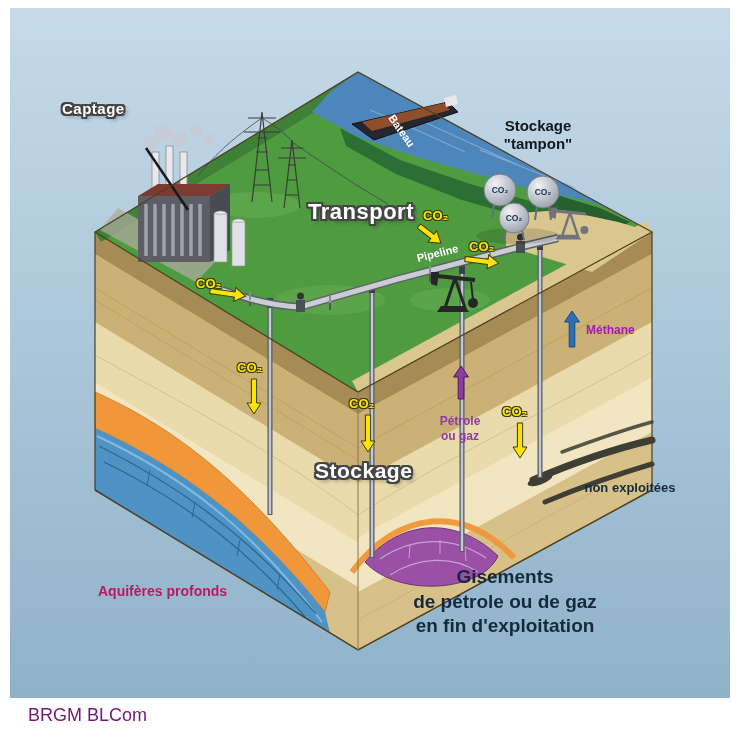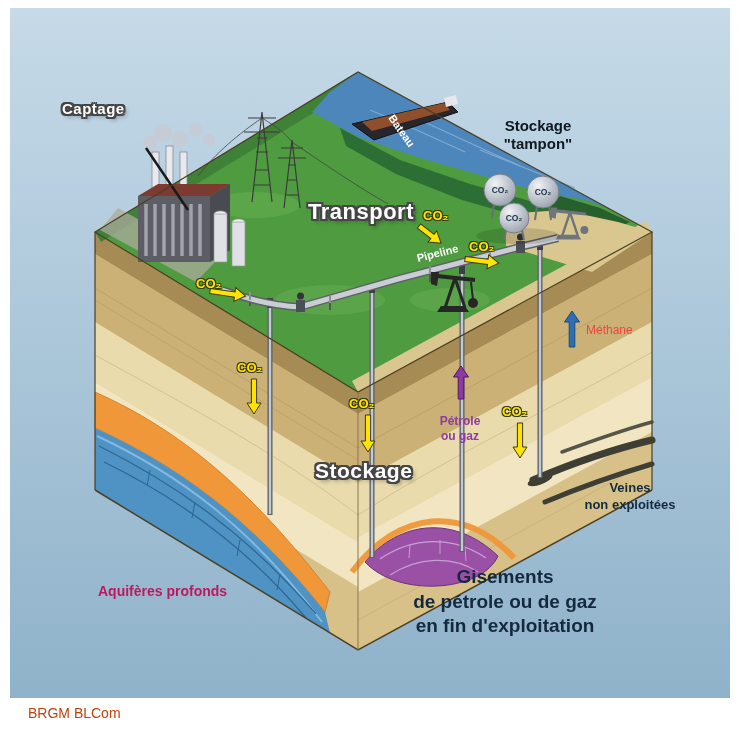--- a/index.html
+++ b/index.html
@@ -231,35 +231,34 @@
   <div>"tampon"</div>
 </div>
 
 <div class="lbl co2label" style="left:196px;top:276px;">CO₂</div>
 <div class="lbl co2label" style="left:423px;top:208px;">CO₂</div>
 <div class="lbl co2label" style="left:469px;top:239px;">CO₂</div>
 <div class="lbl co2label" style="left:237px;top:360px;">CO₂</div>
 <div class="lbl co2label" style="left:349px;top:396px;">CO₂</div>
 <div class="lbl co2label" style="left:502px;top:404px;">CO₂</div>
 
-<div class="lbl" style="left:586px;top:323px;font-size:12px;font-weight:normal;color:#ef4444;">Méthane</div>
+<div class="lbl" style="left:586px;top:323px;font-size:12px;font-weight:bold;color:#a21caf;">Méthane</div>
 
 <div class="lbl centered" style="left:422px;top:398px;width:76px;font-size:12px;font-weight:bold;color:#8d3ba3;line-height:1.25;margin-top:16px;">
   <div>Pétrole</div>
   <div>ou gaz</div>
 </div>
 
 <div class="lbl dark-navy" style="left:565px;top:480px;width:130px;font-size:13px;">
-  <div>Veines</div>
   <div>non exploitées</div>
 </div>
 
 <div class="lbl dark-navy" style="left:403px;top:565px;width:204px;font-size:19px;">
   <div>Gisements</div>
   <div>de pétrole ou de gaz</div>
   <div>en fin d'exploitation</div>
 </div>
 
 <div class="lbl" style="left:98px;top:583px;font-size:14px;font-weight:bold;color:#be185d;">Aquifères profonds</div>
 
-<div class="lbl" style="left:28px;top:705px;font-size:14px;color:#c2410c;">BRGM BLCom</div>
+<div class="lbl" style="left:28px;top:705px;font-size:18px;color:#701a75;">BRGM BLCom</div>
 
 </div>
 
 </body></html>

